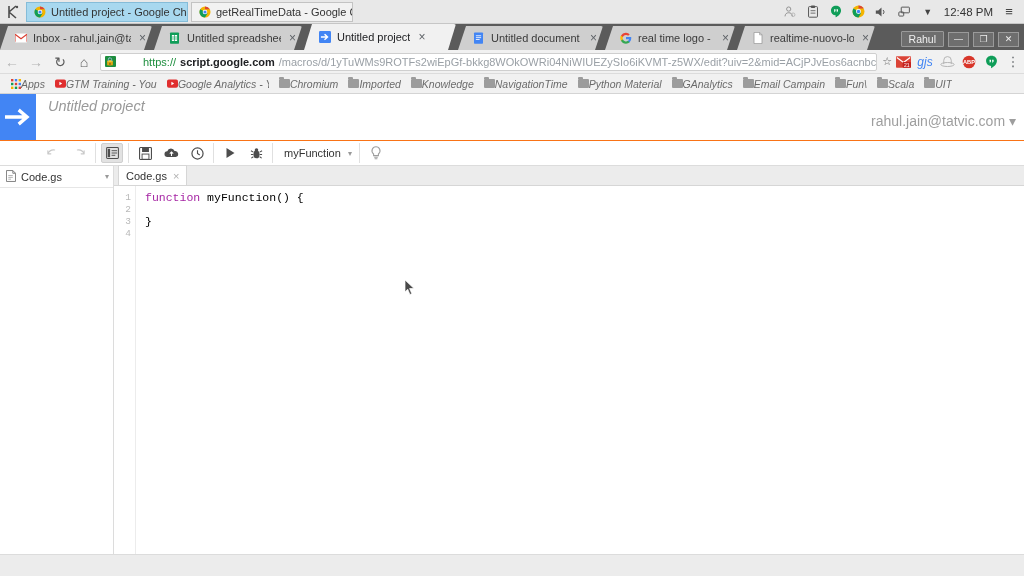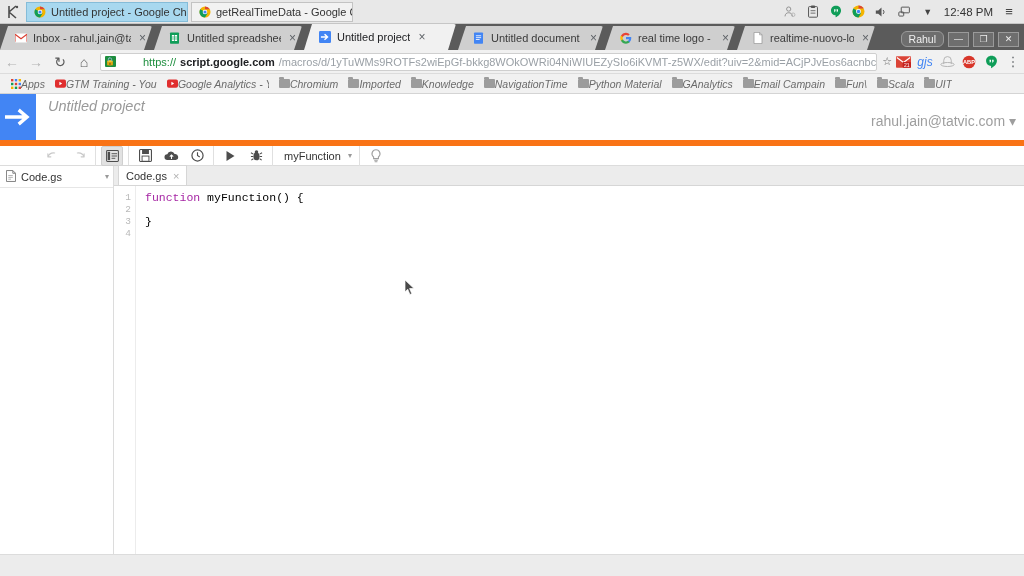--- a/index.html
+++ b/index.html
@@ -49,21 +49,21 @@
     clip-path: polygon(8px 0, 100% 0, calc(100% - 8px) 100%, 0 100%);
     padding-left: 14px;
   }
   .ctab.active { background: #f1f1f1; color: #202124; height: 26px; }
   .ctab-fav { flex: 0 0 auto; width: 13px; height: 13px; display:flex; align-items:center; justify-content:center; }
   .ctab-title { overflow: hidden; text-overflow: clip; }
   .ctab-x { flex: 0 0 auto; color: #5f6368; font-size: 12px; line-height: 1; padding-left: 2px; }
   .win-right { margin-left: auto; display: flex; align-items: center; gap: 4px; padding: 0 5px 3px 0; }
   .profile-btn {
     border: 1px solid #9a9a9a; background: #6e6e6e; color: #f0f0f0;
-    font-size: 10.5px; padding: 1px 7px; border-radius: 6px;
+    font-size: 10.5px; padding: 1px 7px; border-radius: 1px;
   }
   .win-ctl {
     width: 21px; height: 15px; border: 1px solid #9a9a9a; background: #6e6e6e;
     color: #efefef; font-size: 9px; display: flex; align-items: center; justify-content: center;
   }
 
   #chrome-toolbar {
     position: absolute; top: 50px; left: 0; width: 1024px; height: 24px;
     background: #f1f1f1; border-bottom: 1px solid #dcdcdc;
     display: flex; align-items: center; gap: 0px;
@@ -107,21 +107,21 @@
   #gas-title {
     position: absolute; left: 48px; top: 4px;
     font-size: 14.5px; font-style: italic; color: #999; font-family: "Liberation Sans", sans-serif;
   }
   #gas-menubar { position: absolute; left: 44px; top: 22px; display: flex; gap: 0; }
   .gmenu { font-size: 11.5px; color: #333; padding: 2px 7px; }
   #gas-account { position: absolute; right: 8px; top: 19px; font-size: 14px; color: #9e9e9e; }
 
   #gas-toolbar {
     position: relative; height: 26px; background: #fff;
-    border-top: 6px solid #f97316; border-bottom: 1px solid #dcdcdc;
+    border-top: 1px solid #f97316; border-bottom: 1px solid #dcdcdc;
     display: flex; align-items: center; padding-left: 40px;
   }
   .tb-sep { width: 1px; height: 20px; background: #e0e0e0; margin: 0 3px; }
   .tb-btn {
     width: 22px; height: 20px; display: flex; align-items: center; justify-content: center;
     color: #4d4d4d; font-size: 12px; margin: 0 2px; border-radius: 2px;
   }
   .tb-btn.disabled { color: #c9c9c9; }
   .tb-btn.pressed { background: #e2e2e2; border: 1px solid #cfcfcf; }
   .fn-select {

